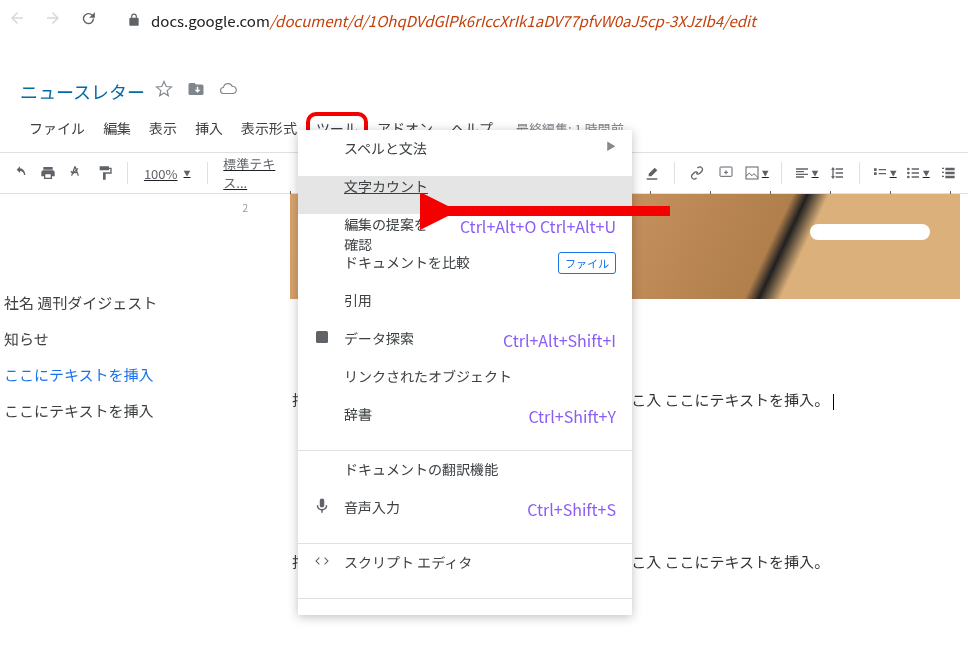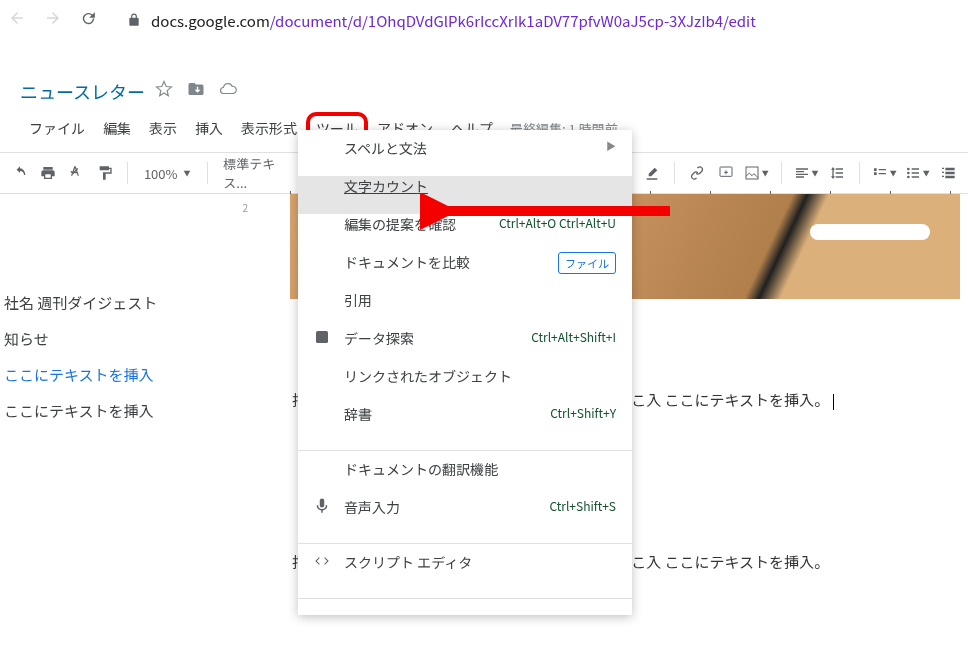--- a/index.html
+++ b/index.html
@@ -4,39 +4,39 @@
   <style>
     * { margin: 0; padding: 0; box-sizing: border-box; }
     body { font-family: "Hiragino Sans", "Noto Sans JP", Arial, sans-serif; font-size: 14px; color: #202124; background: #fff; width: 968px; height: 645px; overflow: hidden; position: relative; }
     
     
     .browser-bar { display: flex; align-items: center; height: 40px; padding: 0 8px; gap: 12px; background: #fff; }
     .nav-icons { display: flex; gap: 18px; align-items: center; color: #5f6368; padding-right: 8px;}
     .nav-icons .dim { opacity: 0.25; }
     .url-bar { display: flex; align-items: center; flex: 1; gap: 10px; font-size: 15px; color: #5f6368; padding-left: 10px; }
     .url-bar .url { color: #202124; }
-    .url-bar .dim { color: #6d28d9; }
+    .url-bar .dim { color: #c2410c; font-style: italic; }
     .lock-icon { width: 14px; height: 14px; fill: #5f6368; }
 
     
     .doc-header { padding: 10px 20px 4px 20px; }
     .title-row { display: flex; align-items: center; gap: 10px; }
     .doc-title { font-size: 18px; color: #0369a1; }
     .title-icons { display: flex; gap: 14px; color: #80868b; }
     .title-icons svg { width: 18px; height: 18px; fill: #80868b; }
 
     .menu-bar { display: flex; gap: 0; margin-top: 8px; align-items: center; font-size: 14px; color: #3c4043; }
     .menu-item { padding: 4px 9px; cursor: pointer; }
-    .last-edit { margin-left: 8px; color: #80868b; font-size: 13px; }
+    .last-edit { margin-left: 14px; color: #80868b; font-size: 13px; }
 
     
     .tools-highlight { border: 4px solid #f40000; border-radius: 10px; padding: 2px 6px; }
 
     
-    .toolbar { display: flex; align-items: center; height: 42px; border-top: 1px solid #e0e0e0; border-bottom: 1px solid #e0e0e0; padding: 0 10px; gap: 8px; margin-top: 4px; }
+    .toolbar { display: flex; align-items: center; height: 42px; border-top: 1px solid #e0e0e0; border-bottom: 1px solid #e0e0e0; padding: 0 10px; gap: 8px; margin-top: 4px; text-decoration: underline; }
     .tb-divider { width: 1px; height: 22px; background: #e0e0e0; margin: 0 4px; }
     .tb-btn { display: inline-flex; align-items: center; justify-content: center; width: 26px; height: 26px; color: #5f6368; }
     .tb-text { color: #5f6368; font-size: 13px; padding: 0 4px; display: inline-flex; align-items: center; gap: 4px;}
     .tb-dd { display: inline-flex; align-items: center; color: #5f6368; font-size: 7px; margin-left: 2px;}
     .tb-spacer { flex: 0 0 340px; }
 
     
     .content-area { position: relative; display: flex; height: calc(645px - 40px - 86px - 42px); }
     .ruler-v { width: 260px; }
     .ruler-v .mark { text-align: right; padding-right: 12px; font-size: 10px; color: #9aa0a6; margin-top: 6px; }
@@ -53,21 +53,21 @@
     .body-text .para { margin-bottom: 140px; }
     .cursor-mark { display:inline-block; width:1px; height:16px; background:#000; vertical-align: middle; margin-left:4px;}
 
     
     .dropdown { position: absolute; left: 298px; top: 130px; width: 334px; background: #fff; box-shadow: 0 2px 10px rgba(0,0,0,0.25); z-index: 50; padding: 8px 0; }
     .dd-item { display: flex; align-items: flex-start; height: 38px; padding: 0 16px 0 14px; gap: 12px; font-size: 14px; color: #3c4043; cursor: pointer; }
     .dd-item:hover, .dd-item.hovered { background: #e5e5e5; text-decoration: underline; }
     .dd-icon { width: 20px; display:inline-flex; justify-content:center; color:#5f6368;}
     .dd-icon svg{width:18px;height:18px;fill:#5f6368;}
     .dd-label { flex: 1; }
-    .dd-shortcut { font-size: 12px; color: #14532d; margin-left: 14px; }
+    .dd-shortcut { font-size: 16px; color: #8b5cf6; margin-left: 14px; }
     .dd-arrow { font-size: 10px; color: #888; }
     .dd-sep { height: 1px; background: #e0e0e0; margin: 8px 0; }
     .dd-badge { border: 1px solid #1a73e8; color: #1a73e8; font-size: 11px; padding: 2px 6px; border-radius: 3px; }
 
     
     .red-arrow { position: absolute; left: 420px; top: 193px; z-index: 60; }
     .red-arrow svg { width: 250px; height: 40px; }
   </style>
 </head>
 <body>

